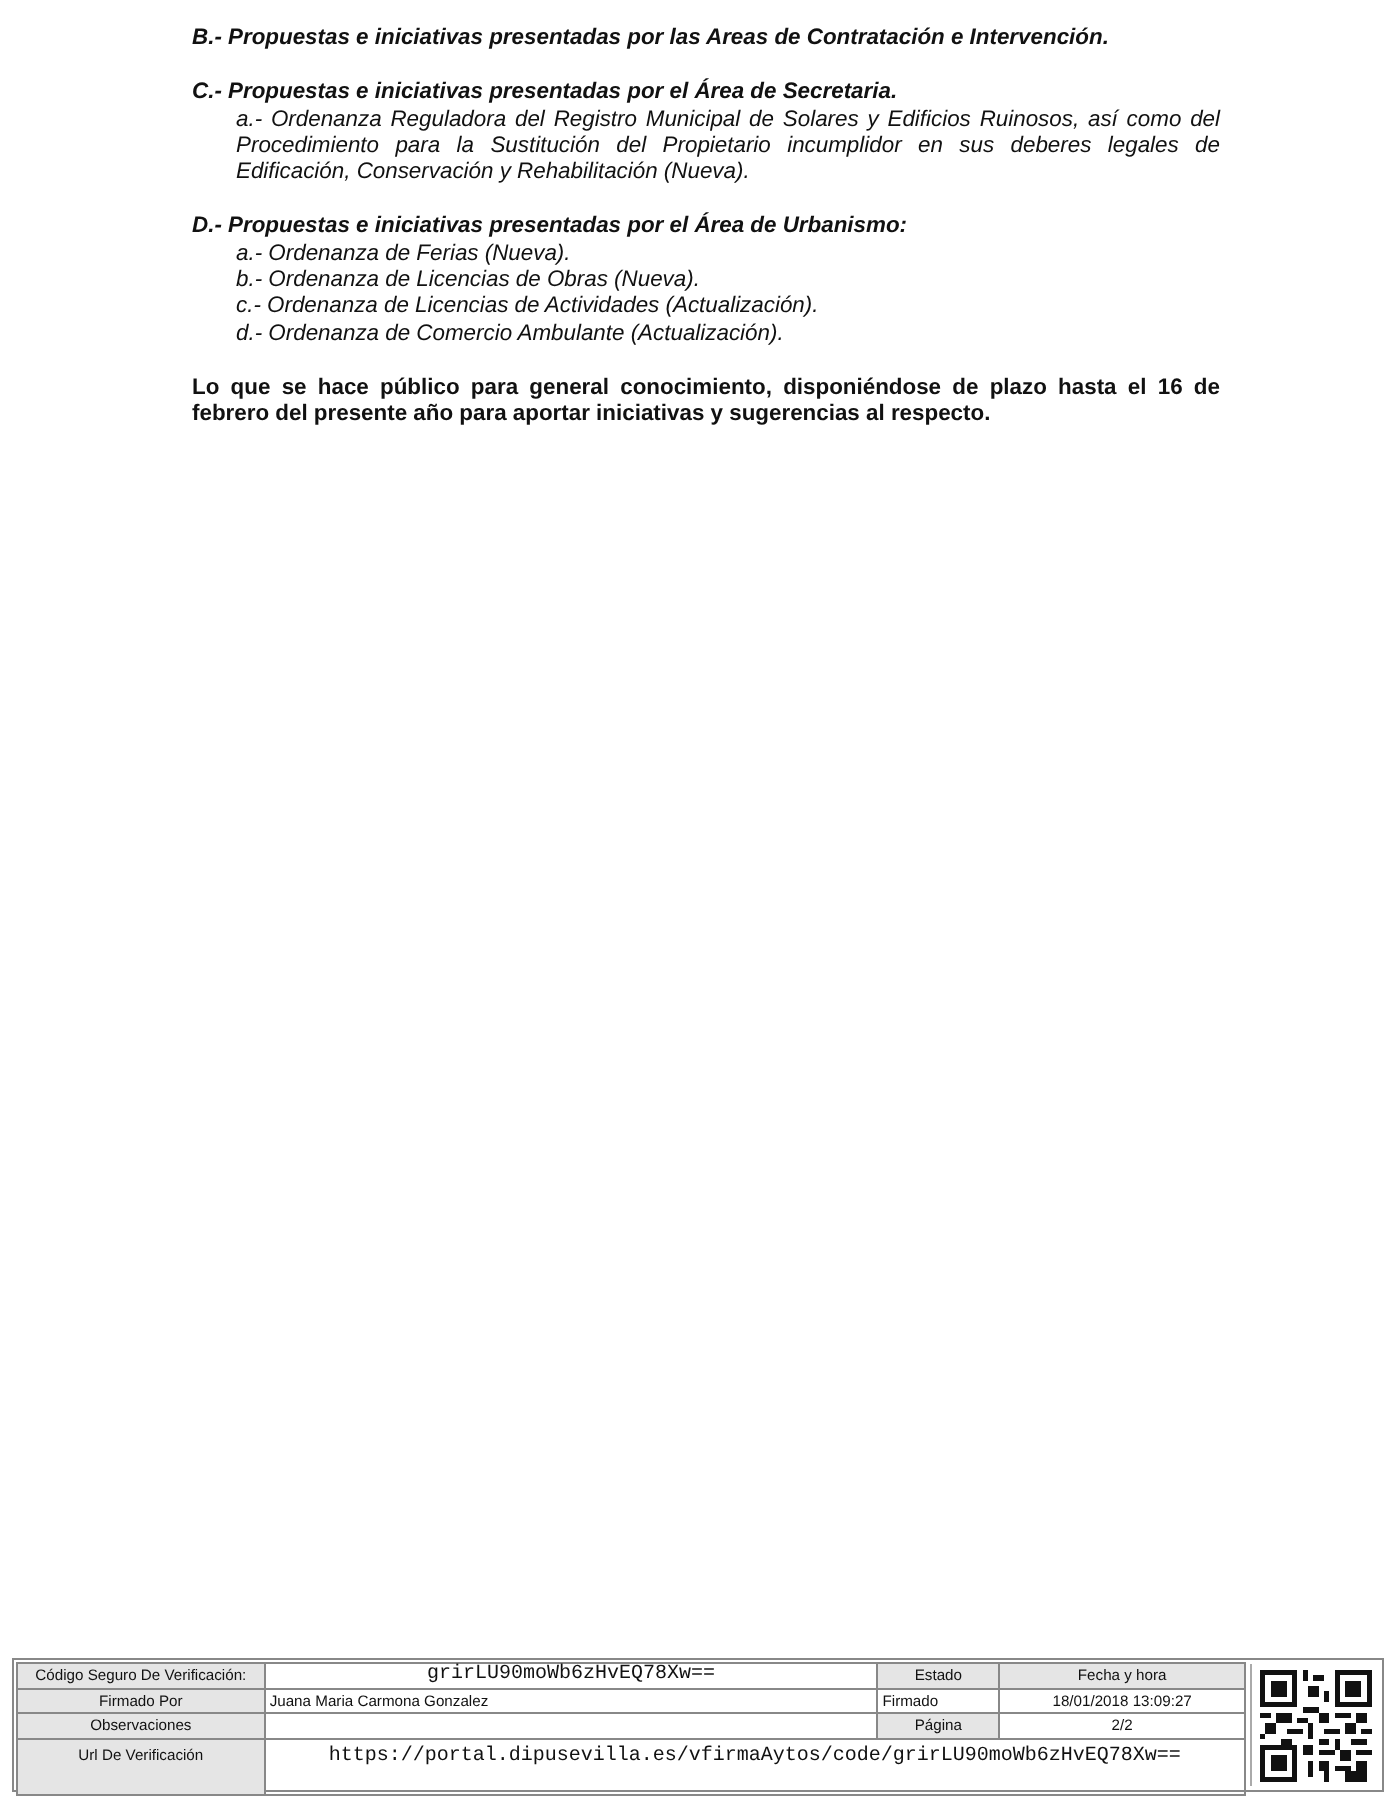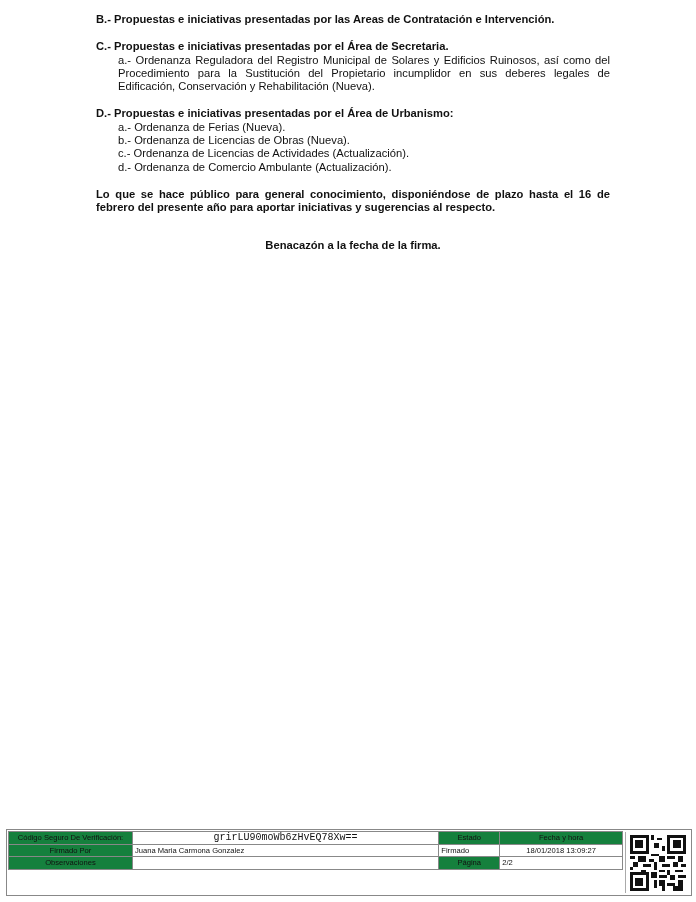--- a/index.html
+++ b/index.html
@@ -1,30 +1,30 @@
 <!DOCTYPE html>
 <html><head>
 <meta charset="utf-8">
 <style>
   html, body { margin:0; padding:0; background:#fff; }
   body { width:696px; height:902px; position:relative; overflow:hidden;
          font-family:"Liberation Sans", sans-serif; color:#111; }
   .doc { position:absolute; left:96px; top:13px; width:514px; font-size:11.2px; line-height:13.3px; }
-  .sec { margin:0 0 14px 0; }
+  .sec { margin:0 0 14px 0;font-style:italic; }
   .sec-title { font-weight:bold; }
   .item { padding-left:22px; }
   .item.just { text-align:justify; }
   .closing { font-weight:bold; text-align:justify; margin:0 0 24px 0; }
   .sign { text-align:center; font-weight:bold; }
   .ver { position:absolute; left:6px; top:829px; width:686px; height:67px;
          border:1px solid #888; box-sizing:border-box; background:#fff; }
   .ver table { position:absolute; left:1px; top:1px; border-collapse:collapse;
                font-size:7.6px; width:615px; }
   .ver td { border:1px solid #888; height:11.5px; padding:0 2px; white-space:nowrap; }
-  .lbl { background:#15803d; text-align:center; }
+  .lbl { background:#e5e5e5; text-align:center; }
   .mono { font-family:"Liberation Mono", monospace; text-align:center; font-size:10px; }
   .url-row td { height:24px; vertical-align:top; padding-top:3px; }
   .qr { position:absolute; right:2px; top:2px; width:63px; height:61px; border-left:1px solid #aaa;
         display:flex; align-items:center; justify-content:center; }
 </style>
 </head>
 <body>
 
 <div class="doc">
   <div class="sec">
@@ -35,21 +35,20 @@
     <div class="item just">a.- Ordenanza Reguladora del Registro Municipal de Solares y Edificios Ruinosos, así como del Procedimiento para la Sustitución del Propietario incumplidor en sus deberes legales de Edificación, Conservación y Rehabilitación (Nueva).</div>
   </div>
   <div class="sec">
     <div class="sec-title">D.- Propuestas e iniciativas presentadas por el Área de Urbanismo:</div>
     <div class="item">a.- Ordenanza de Ferias (Nueva).</div>
     <div class="item">b.- Ordenanza de Licencias de Obras (Nueva).</div>
     <div class="item">c.- Ordenanza de Licencias de Actividades (Actualización).</div>
     <div class="item">d.- Ordenanza de Comercio Ambulante (Actualización).</div>
   </div>
   <div class="closing">Lo que se hace público para general conocimiento, disponiéndose de plazo hasta el 16 de febrero del presente año para aportar iniciativas y sugerencias al respecto.</div>
-  <div class="sign">Benacazón a la fecha de la firma.</div>
 </div>
 
 <div class="ver">
   <table>
     <colgroup>
         <col style="width:124px">
         <col style="width:307px">
         <col style="width:61px">
         <col style="width:123px">
       </colgroup>
@@ -63,21 +62,25 @@
     <tr>
       <td class="lbl">Firmado Por</td>
       <td>Juana Maria Carmona Gonzalez</td>
       <td style="text-align:left">Firmado</td>
       <td style="text-align:center">18/01/2018 13:09:27</td>
     </tr>
     <tr>
       <td class="lbl">Observaciones</td>
       <td></td>
       <td class="lbl">Página</td>
-      <td style="text-align:left">2/2</td>
+      <td style="text-align:center">2/2</td>
+    </tr>
+    <tr class="url-row">
+      <td class="lbl">Url De Verificación</td>
+      <td class="mono" colspan="3">https://portal.dipusevilla.es/vfirmaAytos/code/grirLU90moWb6zHvEQ78Xw==</td>
     </tr>
   </tbody>
     </table>
   <div class="qr">
     <svg width="56" height="56" viewBox="0 0 21 21" shape-rendering="crispEdges">
       <rect width="21" height="21" fill="#fff"></rect>
       <g fill="#111">
         <rect x="0" y="0" width="7" height="1"></rect>
           <rect x="0" y="6" width="7" height="1"></rect>
           <rect x="0" y="0" width="1" height="7"></rect>

